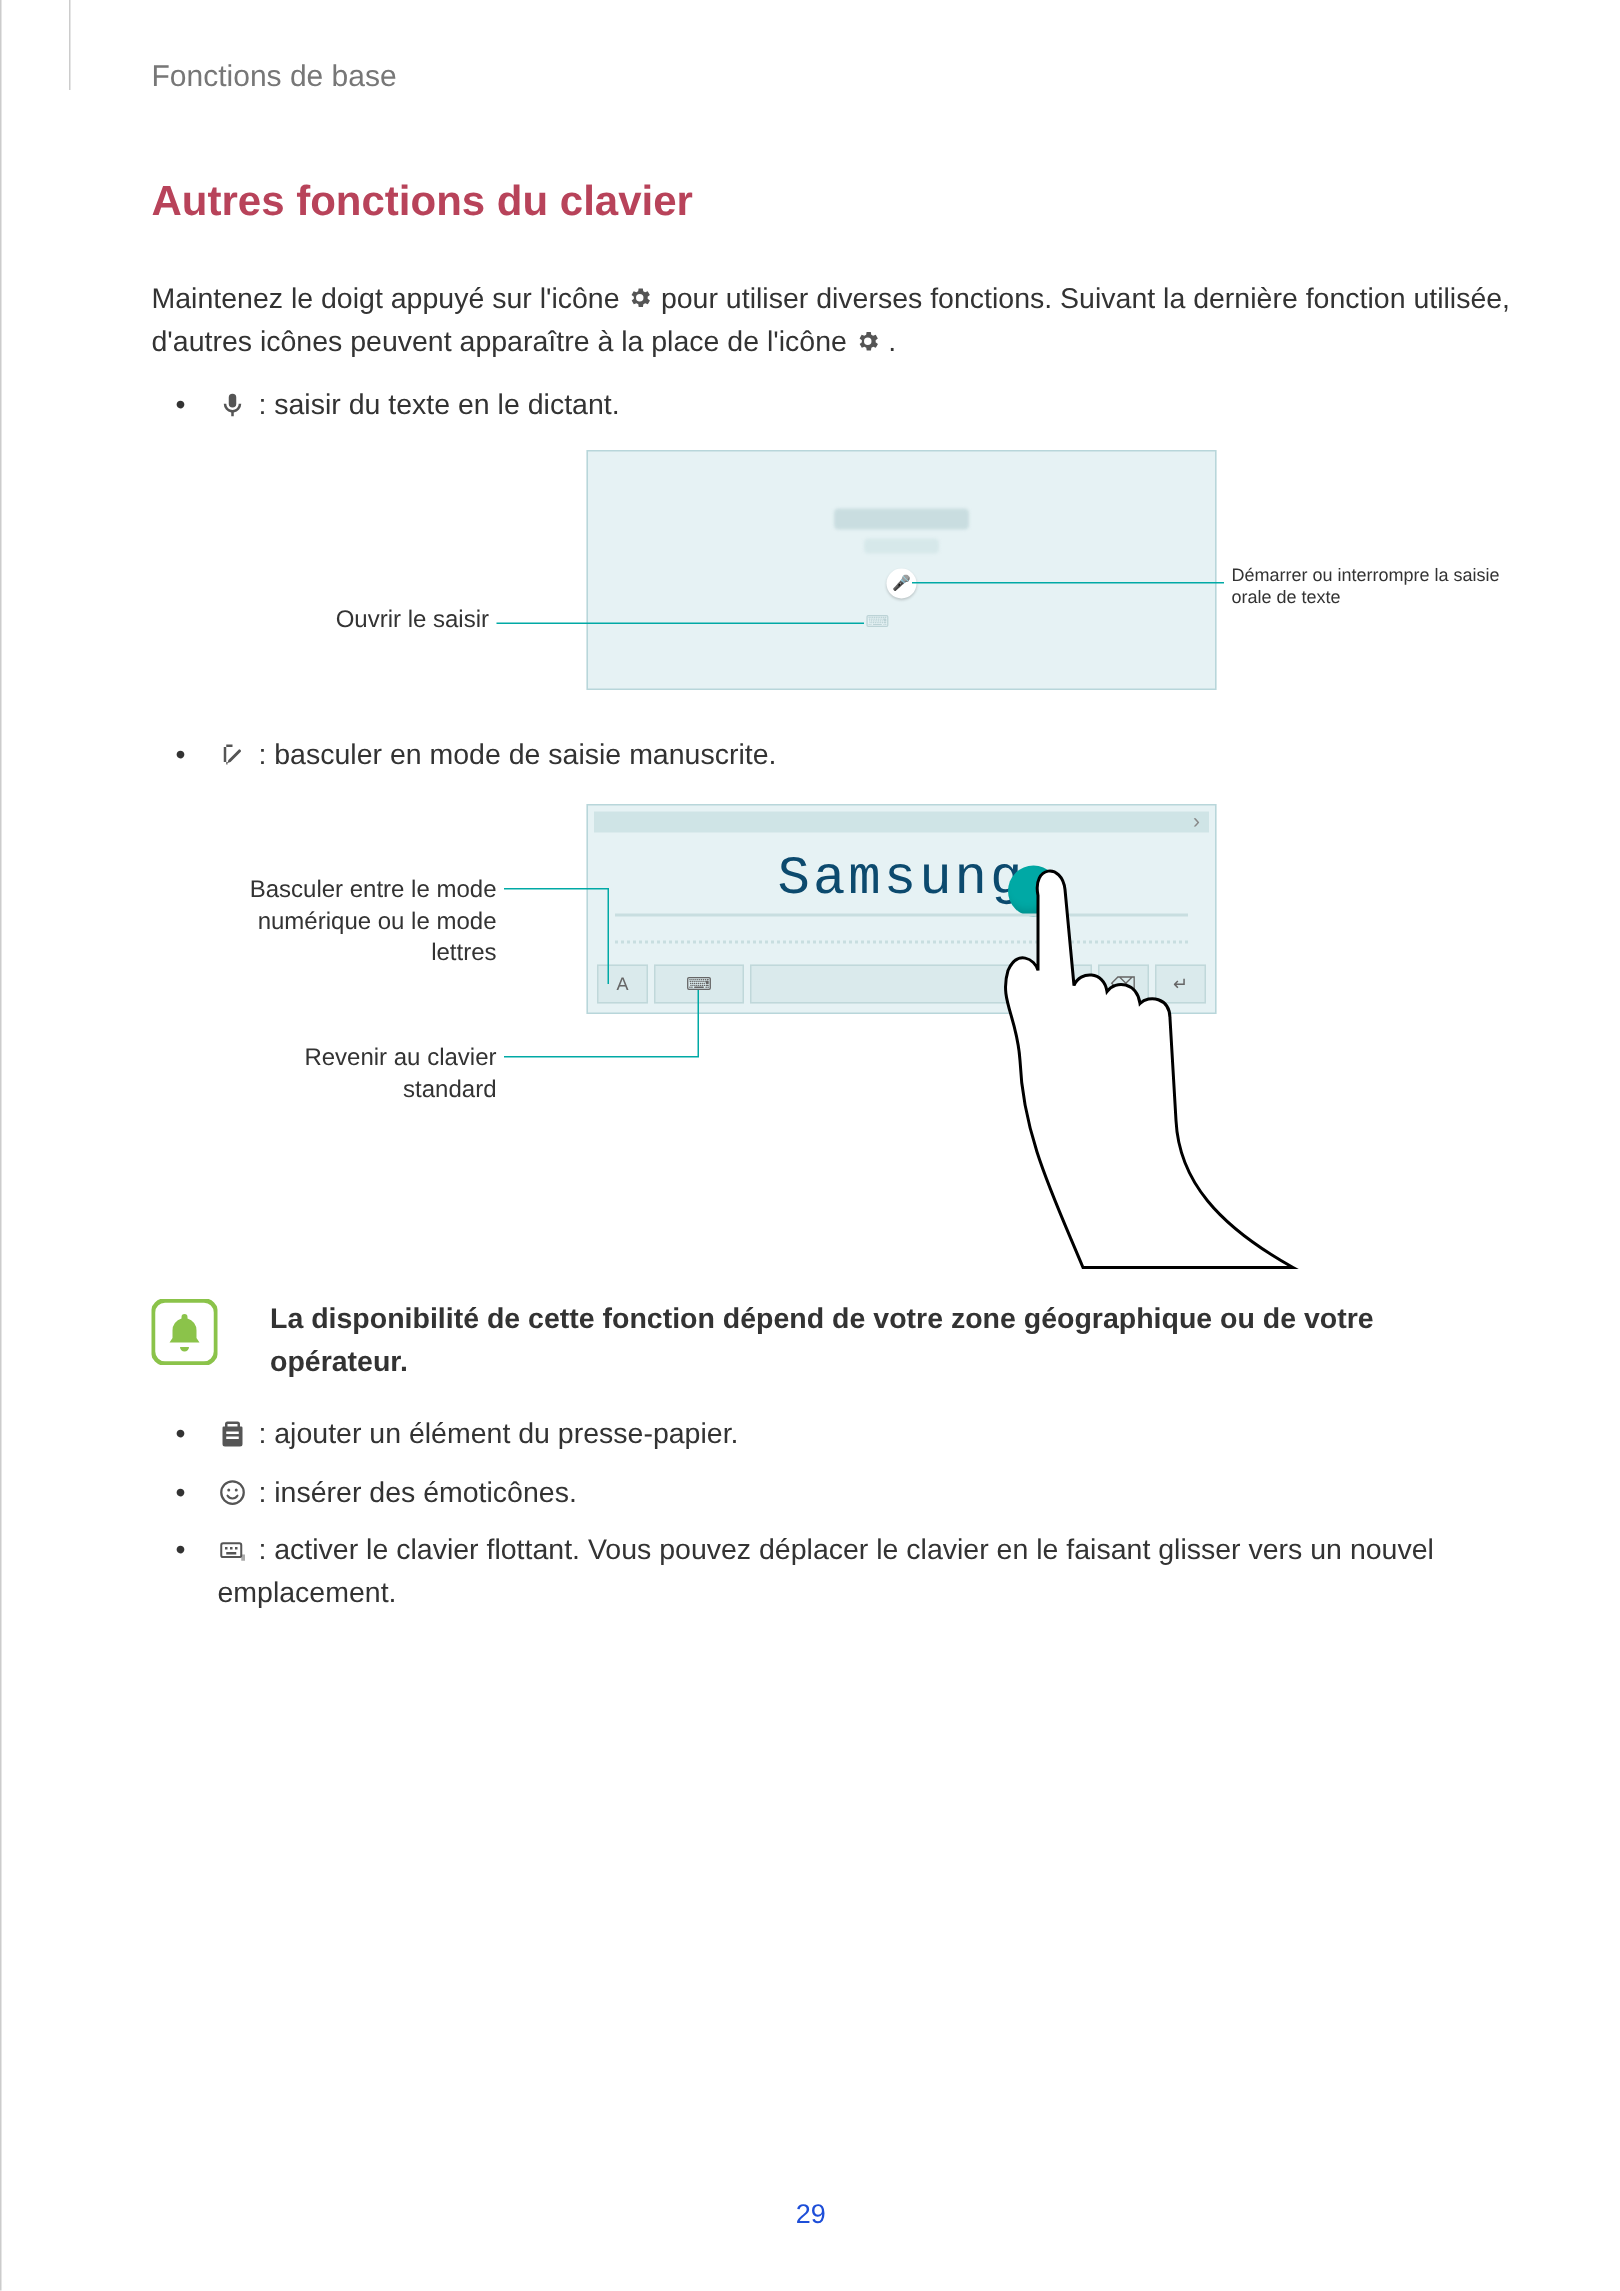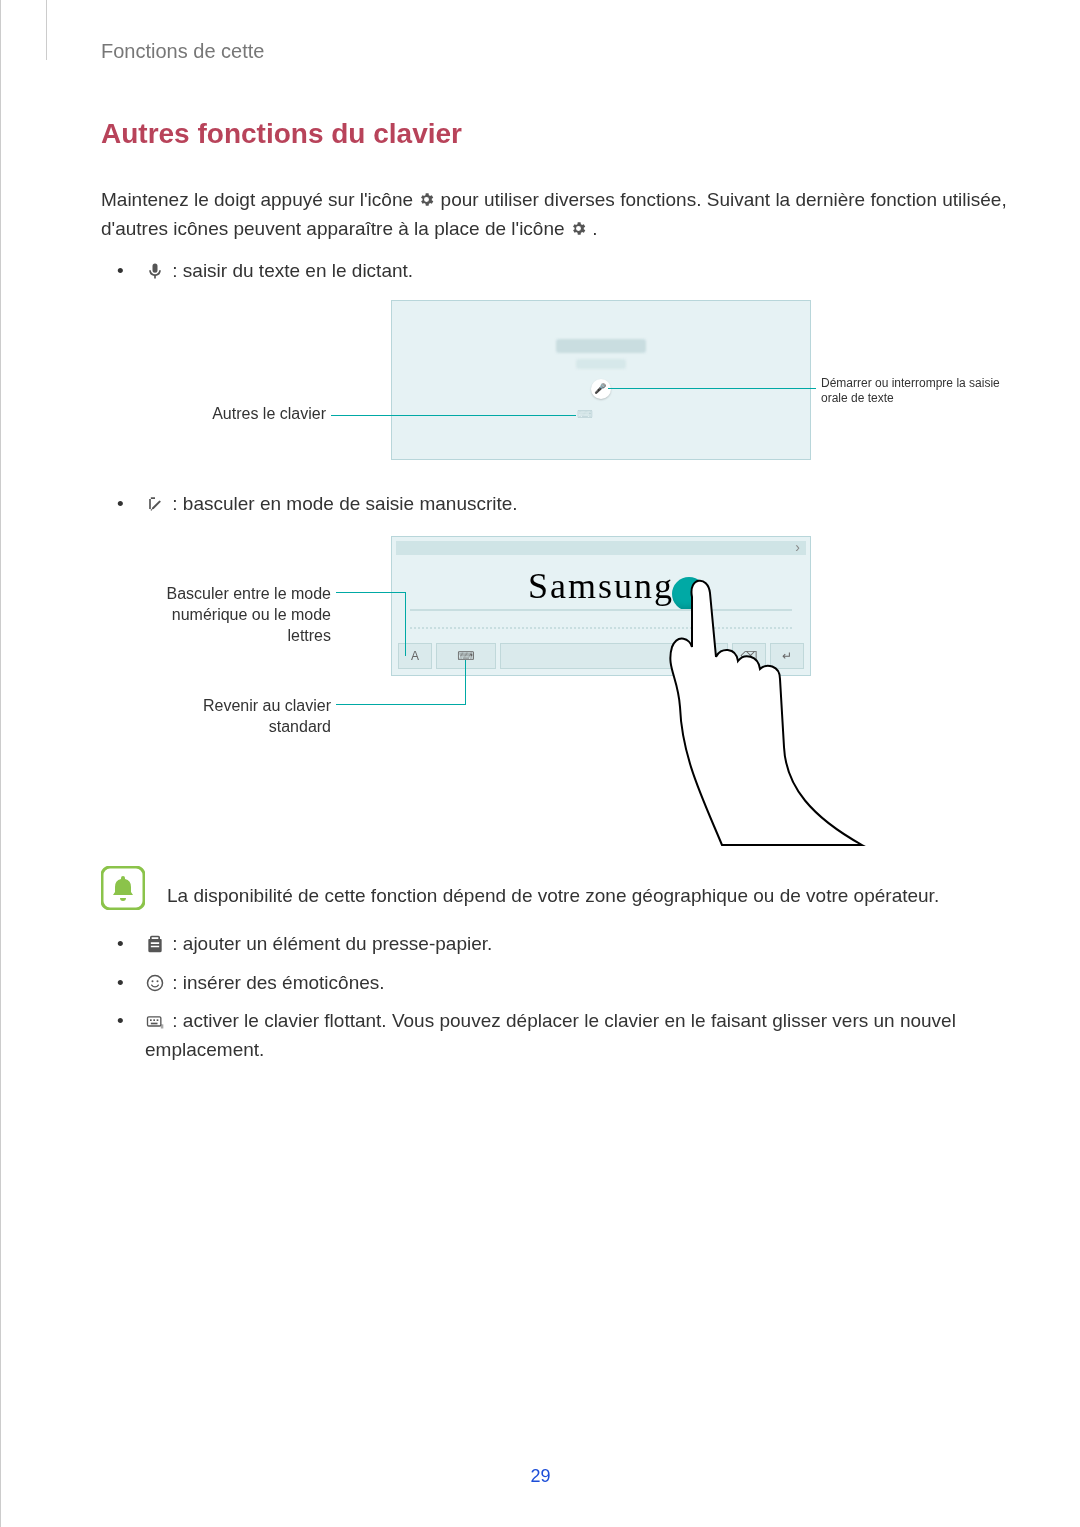--- a/index.html
+++ b/index.html
@@ -157,23 +157,23 @@
   }
   .hw-top::after {
     content: "›";
     position: absolute; right: 6px; top: -2px;
     color: #888; font-size: 14px;
   }
   .hw-text {
     position: absolute;
     top: 28px; left: 0; right: 0;
     text-align: center;
-    font-family: Liberation Serif, serif;
+    font-family: Liberation Mono, monospace;
     font-size: 36px;
-    color: #000000;
+    color: #0c4a6e;
     letter-spacing: 2px;
   }
   .hw-dots {
     position: absolute;
     top: 72px; left: 18px; right: 18px; height: 20px;
     border-top: 2px solid #c8dee0;
     border-bottom: 2px dotted #c8dee0;
   }
   .hw-toolbar {
     position: absolute;
@@ -202,23 +202,24 @@
     box-shadow: inset -4px -4px 6px rgba(0,0,0,0.15);
   }
   .hand {
     position: absolute;
     top: 30px; left: 270px;
     width: 220px; height: 280px;
     pointer-events: none;
   }
   .note-box {
     display: flex;
-    gap: 22px;
+    gap: 35px;
     margin: 30px 0 20px 0;
-    align-items: flex-end;
+    align-items: flex-start;
+    font-weight: bold;
   }
   .note-icon {
     width: 44px; height: 44px;
     flex: 0 0 44px;
   }
   .note-text {
     font-size: 19px;
     line-height: 1.5;
   }
   .page-number {
@@ -228,21 +229,21 @@
     text-align: center;
     font-size: 18px;
     color: #1d4ed8;
   }
 </style>
 </head>
 <body>
 
 <div class="header-line"></div>
 
-<div class="breadcrumb">Fonctions de cette</div>
+<div class="breadcrumb">Fonctions de base</div>
 
 <h1>Autres fonctions du clavier</h1>
 
 <p class="intro">
   <span>Maintenez le doigt appuyé sur l'icône </span>
   <span class="gear-inline">
     <svg viewBox="0 0 24 24">
         <path fill="#555" d="M19.4 13l.1-1-.1-1 2.1-1.6-2-3.5-2.5 1a7 7 0 0 0-1.7-1l-.4-2.6h-4l-.4 2.6a7 7 0 0 0-1.7 1l-2.5-1-2 3.5L6.5 11l-.1 1 .1 1-2.1 1.6 2 3.5 2.5-1a7 7 0 0 0 1.7 1l.4 2.6h4l.4-2.6a7 7 0 0 0 1.7-1l2.5 1 2-3.5zM12 15.5A3.5 3.5 0 1 1 15.5 12 3.5 3.5 0 0 1 12 15.5z"></path>
       </svg>
   </span>
@@ -265,21 +266,21 @@
   </li>
 </ul>
 
 <div class="figure-wrap" style="height:170px;">
   <div class="mock-keyboard">
     <div class="mk-blur"></div>
     <div class="mk-blur2"></div>
     <div class="mk-mic">🎤</div>
     <div class="mk-kbd-icon">⌨</div>
   </div>
-  <div class="callout-left" style="left:-55px; top:104px; width:190px;">Autres le clavier</div>
+  <div class="callout-left" style="left:-55px; top:104px; width:190px;">Ouvrir le saisir</div>
   <div class="callout-line" style="left:140px; top:115px; width:245px;"></div>
   <div class="callout-right" style="left:630px; top:76px; width:180px;">Démarrer ou interrompre la saisie orale de texte</div>
   <div class="callout-line" style="left:417px; top:88px; width:208px;"></div>
 </div>
 
 <ul class="bullets">
   <li>
     <span class="icon-slot">
       <svg viewBox="0 0 24 24">
           <path fill="#555" d="M5 4h7v2H5zm0 14h3v2H5zM5 4v16h2V4zm11.7 4.3l-8 8-.7 2.4 2.4-.7 8-8a1.2 1.2 0 0 0 0-1.7 1.2 1.2 0 0 0-1.7 0z"></path>

